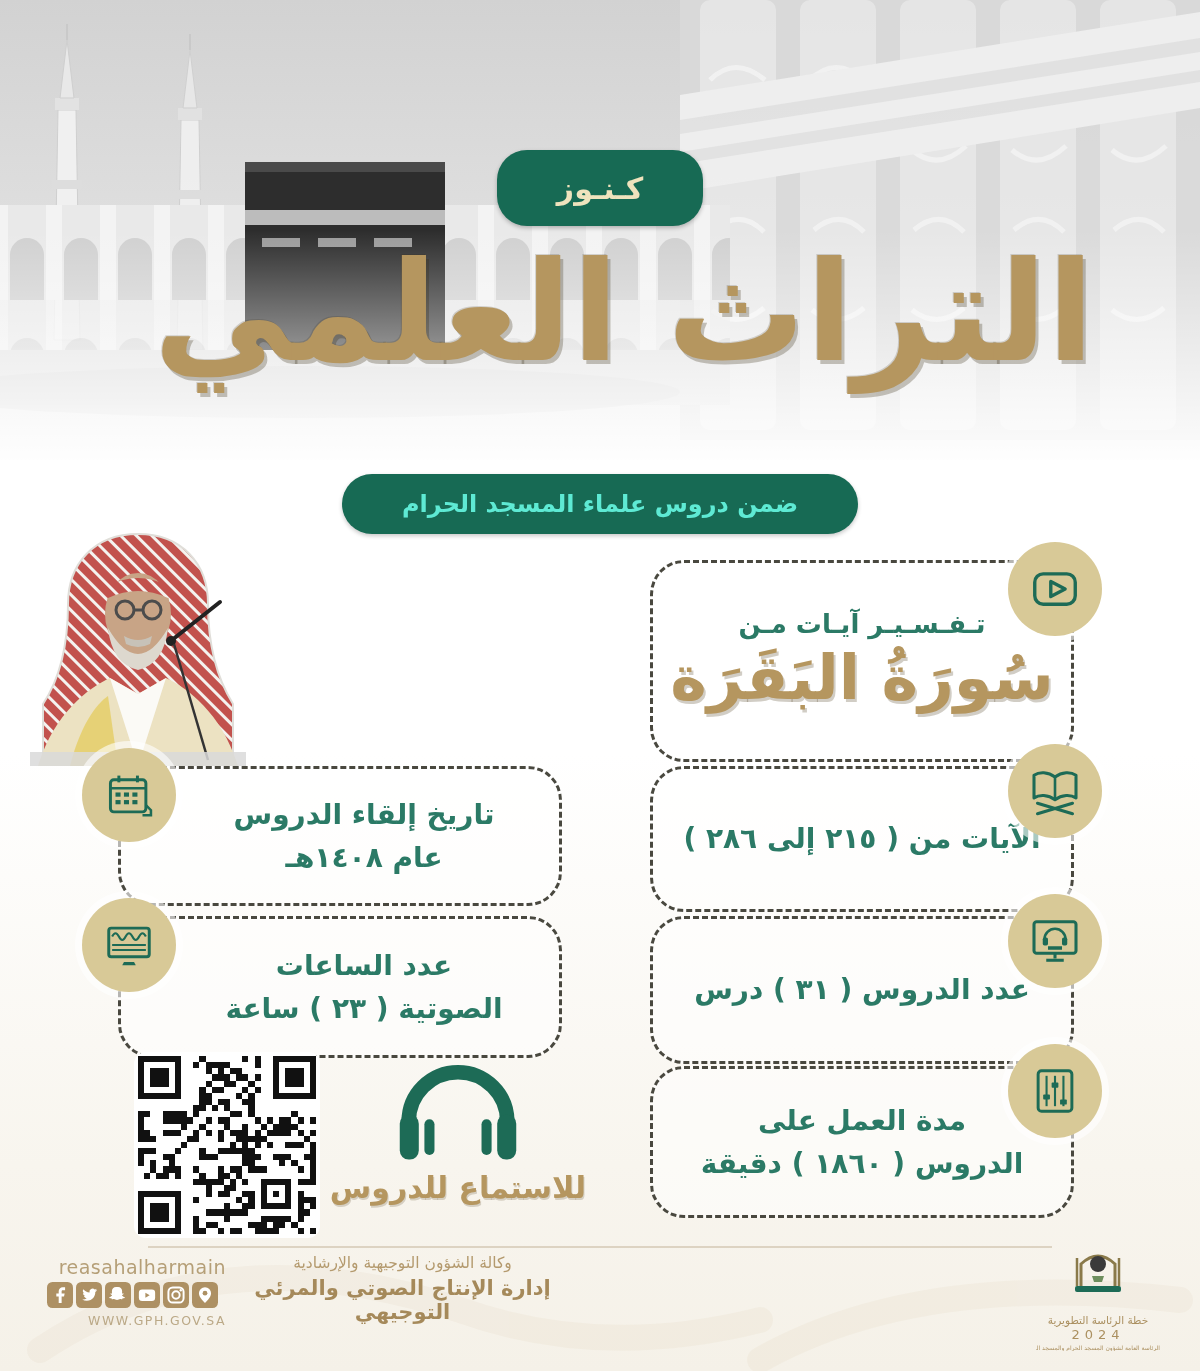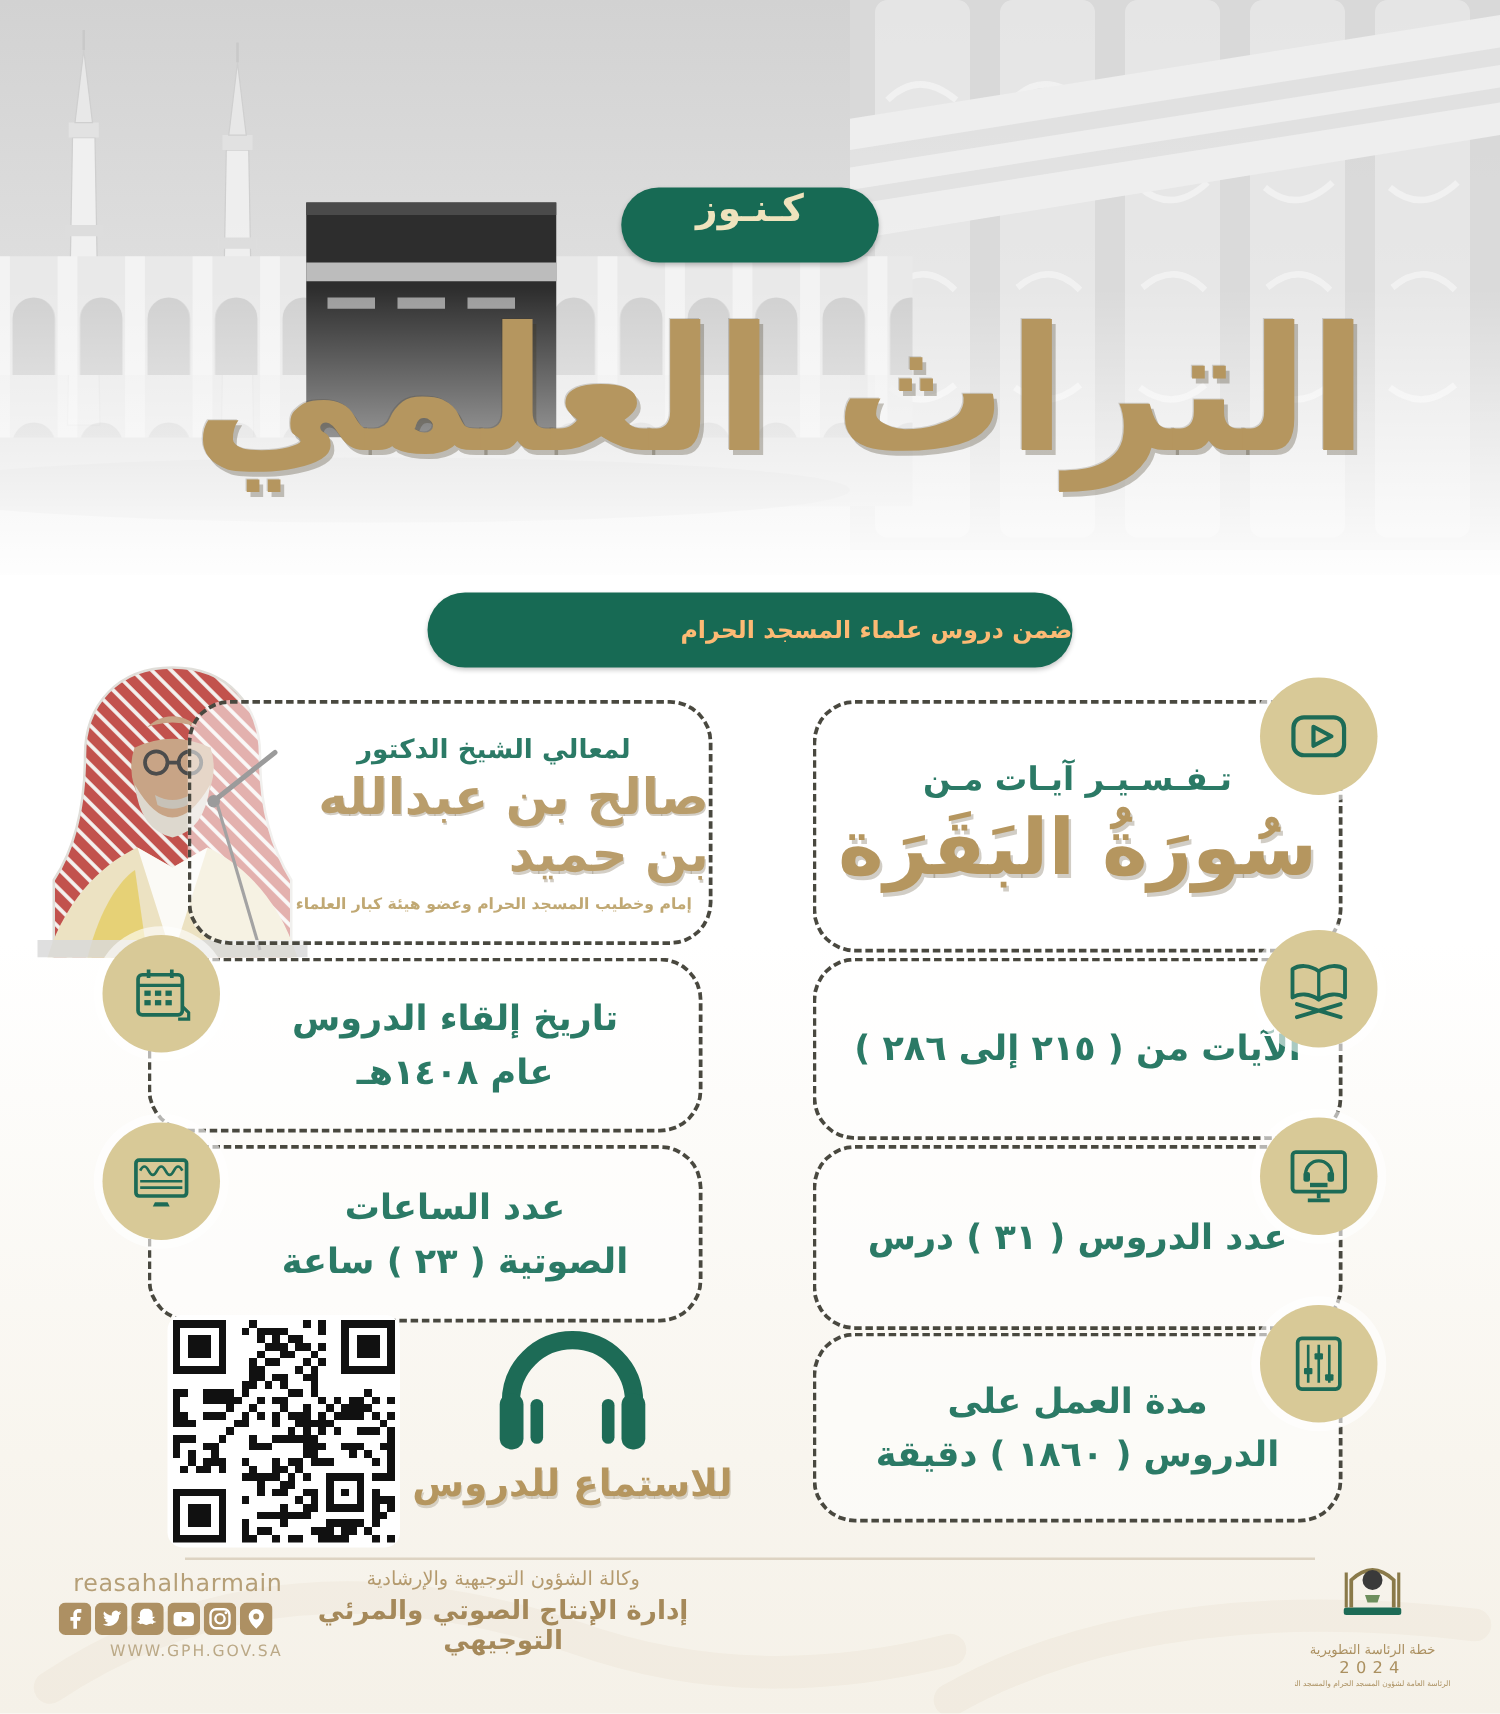--- a/index.html
+++ b/index.html
@@ -3,28 +3,28 @@
 <meta charset="utf-8">
 <style>
   html,body{margin:0;padding:0;}
   body{font-family:"DejaVu Sans",sans-serif;background:#fff;}
   .poster{position:relative;width:1200px;height:1371px;margin:0 auto;overflow:hidden;
           background:linear-gradient(180deg,#ffffff 0%,#ffffff 55%,#f8f5ee 85%,#f5f1e8 100%);}
   .abs{position:absolute;}
   
   .scene{left:0;top:0;width:1200px;height:540px;}
   
-  .kunuz-badge{left:497px;top:150px;width:206px;height:60px;background:#176a54;border-radius:30px;
-    display:flex;align-items:flex-start;justify-content:center;color:#efe3bd;font-size:30px;font-weight:bold;
+  .kunuz-badge{left:497px;top:150px;width:206px;height:76px;background:#176a54;border-radius:30px;
+    display:flex;align-items:center;justify-content:center;color:#efe3bd;font-size:30px;font-weight:bold;
     letter-spacing:2px;box-shadow:0 2px 4px rgba(0,0,0,.25);}
   .main-title{left:0;top:196px;width:1200px;text-align:center;font-size:138px;font-weight:bold;
     color:#b5965f;line-height:1.7;text-shadow:3px 4px 0 rgba(58,45,20,.28), -1px -1px 0 rgba(58,45,20,.18);
     direction:rtl;padding-left:24px;}
   .series-banner{left:342px;top:474px;width:516px;height:60px;background:#176a54;border-radius:30px;
-    display:flex;align-items:center;color:#fdba74;font-size:19px;font-weight:bold;
+    display:flex;align-items:center;justify-content:center;color:#5eead4;font-size:24px;font-weight:bold;
     direction:rtl;box-shadow:0 2px 4px rgba(0,0,0,.22);}
   
   .dashed-box{border:3px dashed #49483f;border-radius:34px;background:rgba(255,255,255,.55);
     display:flex;flex-direction:column;align-items:center;justify-content:center;direction:rtl;}
   .green-text{color:#2b7a66;font-weight:bold;text-align:center;}
   .icon-circle{width:94px;height:94px;border-radius:50%;background:#d8c997;display:flex;
     align-items:center;justify-content:center;box-shadow:0 0 0 7px rgba(255,255,255,.6);}
   
   .sheikh-card{left:150px;top:560px;width:420px;height:196px;padding-left:70px;box-sizing:border-box;}
   .sheikh-honorific{font-size:21px;}
@@ -171,25 +171,20 @@
     <path d="M112,108 Q126,116 140,108 L138,116 Q126,122 114,116 Z" fill="#c7c2b8"></path>
     <path d="M26,238 C42,186 76,160 98,150 L126,166 L154,150 C176,160 210,186 226,238 Z" fill="#ece2c2"></path>
     <path d="M98,150 L126,238 L154,150 L126,166 Z" fill="#fbfaf6"></path>
     <path d="M58,238 C68,198 84,176 96,168 L106,238 Z" fill="#e6cf6e" opacity="0.9"></path>
     <line x1="160" y1="112" x2="208" y2="74" stroke="#222" stroke-width="4" stroke-linecap="round"></line>
     <circle cx="159" cy="113" r="5" fill="#222"></circle>
     <line x1="162" y1="116" x2="196" y2="232" stroke="#333" stroke-width="2.5"></line>
     <rect x="18" y="224" width="216" height="14" fill="#d9d9d9" opacity="0.85"></rect>
   </svg>
 
-  <div class="abs dashed-box sheikh-card">
-    <div class="green-text sheikh-honorific">لمعالي الشيخ الدكتور</div>
-    <div class="sheikh-name">صالح بن عبدالله بن حميد</div>
-    <div class="sheikh-role">إمام وخطيب المسجد الحرام وعضو هيئة كبار العلماء</div>
-  </div>
 
   <div class="abs dashed-box topic-card">
     <div class="green-text topic-intro">تـفـسـيـر آيـات مـن</div>
     <div class="topic-surah">سُورَةُ البَقَرَة</div>
   </div>
   <div class="abs icon-circle" style="left:1008px;top:542px;">
     <svg width="54" height="54" viewBox="0 0 64 64">
       <rect x="8" y="14" width="48" height="36" rx="10" fill="none" stroke="#1d6b56" stroke-width="4"></rect>
       <polygon points="27,23 44,32 27,41" fill="none" stroke="#1d6b56" stroke-width="4" stroke-linejoin="round"></polygon>
     </svg>

